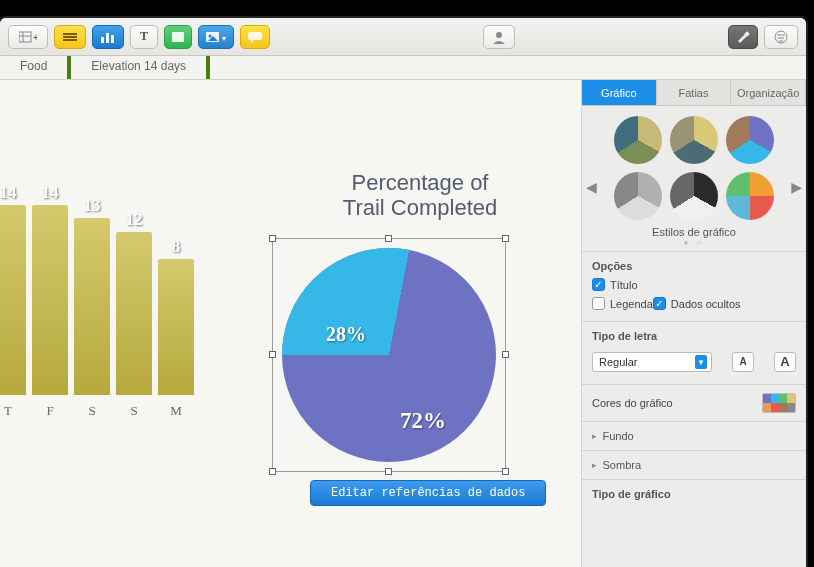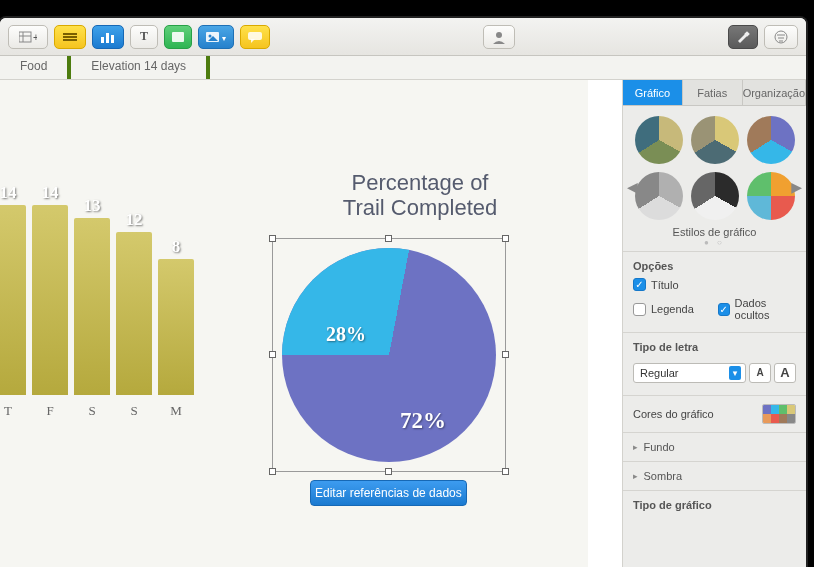--- a/index.html
+++ b/index.html
@@ -15,21 +15,21 @@
   .tbtn.shape { background: linear-gradient(#5fd07a,#2fb553); border-color: #27a047; }
   .tbtn.media { background: linear-gradient(#4aa6e6,#2681cc); border-color: #1e70b5; color: #fff; }
   .tbtn.comment { background: linear-gradient(#ffe14a,#f5c41f); border-color: #d9a900; }
   .tspacer { flex: 1; }
   .tbtn.gray { background: linear-gradient(#777,#5a5a5a); border-color: #4a4a4a; color: #eee; }
 
   .sheetbar { height: 24px; background: #f3f3f0; border-bottom: 1px solid #d3d2cd; display: flex; }
   .sheet-tab { padding: 3px 20px; font-size: 12px; color: #666; border-right: 4px solid #4d7c0f; cursor: default; }
 
   .content { position: absolute; top: 62px; left: 0; right: 218px; bottom: 0; background: #f6f6f2; overflow: hidden; }
-  .inspector { position: absolute; top: 62px; right: 0; width: 184px; bottom: 0; background: #ececea; border-left: 1px solid #d3d2cd; font-size: 11px; color: #444; overflow: hidden; }
+  .inspector { position: absolute; top: 62px; right: 0; width: 225px; bottom: 0; background: #ececea; border-left: 1px solid #d3d2cd; font-size: 11px; color: #444; overflow: hidden; }
 
   
   .barchart { position: absolute; left: -10px; top: 125px; width: 230px; }
   .bars { display: flex; align-items: flex-end; height: 190px; gap: 6px; }
   .bar { width: 36px; background: linear-gradient(#d4c96c,#b5a93d); position: relative; border-radius: 2px 2px 0 0; }
   .bar .val { position: absolute; top: -22px; left: 50%; transform: translateX(-50%); font-family: Georgia, serif; font-weight: bold; color: #fff; text-shadow: 1px 1px 2px rgba(0,0,0,0.5); font-size: 17px; }
   .axis { display: flex; gap: 6px; margin-top: 8px; }
   .axis span { width: 36px; text-align: center; font-size: 13px; color: #666; font-family: Georgia, serif; }
 
   .pie-title { position: absolute; top: 90px; left: 290px; width: 260px; text-align: center; font-family: Georgia, "Times New Roman", serif; font-size: 22px; color: #555b6e; line-height: 1.15; }
@@ -39,21 +39,21 @@
   .h-tl{top:-4px;left:-4px}.h-tm{top:-4px;left:50%;margin-left:-4px}.h-tr{top:-4px;right:-4px}
   .h-ml{top:50%;left:-4px;margin-top:-4px}.h-mr{top:50%;right:-4px;margin-top:-4px}
   .h-bl{bottom:-4px;left:-4px}.h-bm{bottom:-4px;left:50%;margin-left:-4px}.h-br{bottom:-4px;right:-4px}
 
   .pie { position: absolute; top: 168px; left: 282px; width: 214px; height: 214px; border-radius: 50%; background: #6d72c3; }
   .slice { position: absolute; inset: 0; border-radius: 50%; background: conic-gradient(#35b7e8 0deg 100.8deg, transparent 100.8deg 360deg); transform: rotate(-90deg); }
   .pie-label { position: absolute; font-family: Georgia, serif; font-weight: bold; font-size: 20px; color: #fff; text-shadow: 1px 1px 2px rgba(0,0,0,0.4); margin-top: 28px; }
   .pl28 { top: 215px; left: 326px; }
   .pl72 { top: 300px; left: 400px; font-size: 23px; }
 
-  .edit-btn { position: absolute; top: 400px; left: 310px; background: linear-gradient(#3d9cf0,#1b7ad0); color: #fff; font-size: 12px; padding: 5px 4px; border: 1px solid #1668b5; border-radius: 4px; }
+  .edit-btn { position: absolute; top: 400px; left: 310px; background: linear-gradient(#3d9cf0,#1b7ad0); color: #fff; font-size: 12px; padding: 5px 20px; border: 1px solid #1668b5; border-radius: 4px; font-family: Liberation Mono, monospace; }
 
   
   .itabs { display: flex; height: 26px; background: #e2e2df; border-bottom: 1px solid #c8c7c3; }
   .itab { flex: 1; text-align: center; font-size: 11px; line-height: 26px; color: #666; border-right: 1px solid #c8c7c3; }
   .itab.active { background: #1b8fe8; color: #fff; }
 
   .styles { position: relative; padding: 10px 20px 4px; }
   .style-grid { display: grid; grid-template-columns: repeat(3, 48px); gap: 8px; justify-content: center; }
   .mini-pie { width: 48px; height: 48px; border-radius: 50%; }
   .sp1{background:conic-gradient(#c7b97a 0 33%,#7a8e55 33% 66%,#3f6d7d 66% 100%)}
@@ -63,27 +63,27 @@
   .sp5{background:conic-gradient(#2b2b2b 0 33%,#f0f0f0 33% 66%,#666 66% 100%)}
   .sp6{background:conic-gradient(#f0a030 0 25%,#e85a4e 25% 50%,#5fb8d8 50% 75%,#5fbf6c 75% 100%)}
   .styles-arrow { position: absolute; top: 50%; font-size: 14px; color: #888; cursor: default; }
   .sa-l{left:4px}.sa-r{right:4px}
   .styles-label { text-align: center; font-size: 11px; color: #555; margin-top: 6px; }
   .dots { text-align: center; color: #bbb; font-size: 8px; letter-spacing: 3px; }
 
   .section { border-top: 1px solid #d5d4d0; padding: 8px 10px; }
   .section-title { font-size: 11px; font-weight: 700; color: #555; margin-bottom: 6px; }
   .check-row { display: flex; align-items: center; gap: 5px; font-size: 11px; color: #444; margin: 3px 0; }
-  .check-group { display: flex; gap: 24px; }
+  .check-group { display: flex; }
   .ck { width: 13px; height: 13px; border: 1px solid #999; border-radius: 3px; background: #fff; display: flex; align-items: center; justify-content: center; font-size: 10px; color: #fff; }
   .ck.on { background: #1b8fe8; border-color: #1578c9; }
 
   .select { height: 20px; border: 1px solid #bcbbb6; border-radius: 3px; background: #fff; display: flex; align-items: center; padding: 0 18px 0 6px; font-size: 11px; color: #333; position: relative; margin: 4px 0; }
   .select::after { content: "▾"; position: absolute; right: 4px; top: 2px; font-size: 9px; color: #fff; background: #1b8fe8; width: 12px; height: 14px; text-align: center; border-radius: 2px; line-height: 14px; }
-  .font-row { display: flex; gap: 3px; align-items: center; }
+  .font-row { display: flex; gap: 20px; align-items: center; }
   .font-row .select{flex:1}
   .size-btn { width: 22px; height: 20px; border: 1px solid #bcbbb6; border-radius: 3px; background: #fff; text-align: center; line-height: 18px; font-size: 10px; font-weight: bold; }
   .size-btn.big{font-size:13px}
 
   .colors-row { display: flex; align-items: center; justify-content: space-between; }
   .swatch-grid { width: 34px; height: 20px; display: grid; grid-template-columns: repeat(4,1fr); grid-template-rows: repeat(2,1fr); border: 1px solid #bbb; border-radius: 2px; overflow: hidden; }
   .swatch-grid span:nth-child(1){background:#6d72c3}.swatch-grid span:nth-child(2){background:#35b7e8}.swatch-grid span:nth-child(3){background:#5fbf6c}.swatch-grid span:nth-child(4){background:#d9c878}
   .swatch-grid span:nth-child(5){background:#e89a5a}.swatch-grid span:nth-child(6){background:#e85a4e}.swatch-grid span:nth-child(7){background:#a07a5a}.swatch-grid span:nth-child(8){background:#888}
 
   .disclosure { display: flex; align-items: center; gap: 6px; font-size: 11px; color: #555; padding: 8px 10px; border-top: 1px solid #d5d4d0; }

